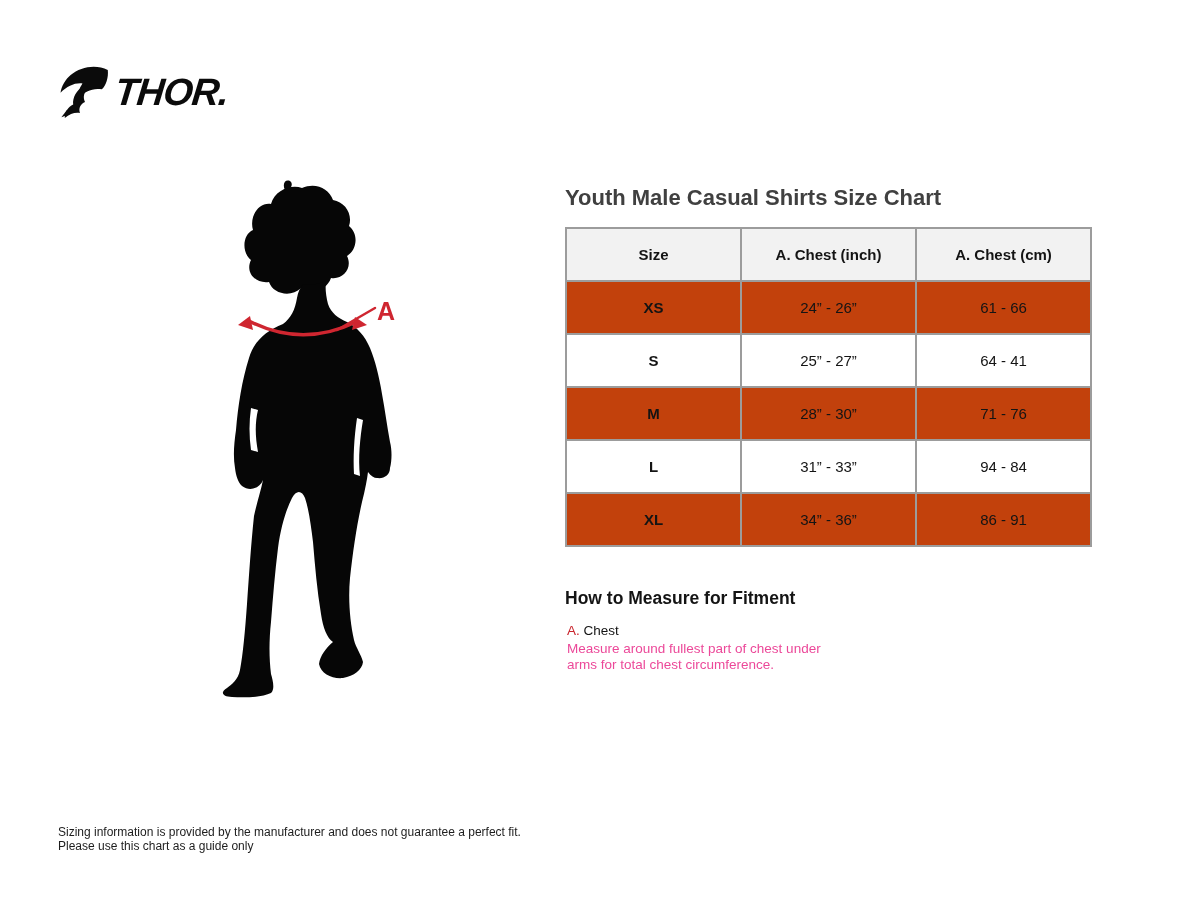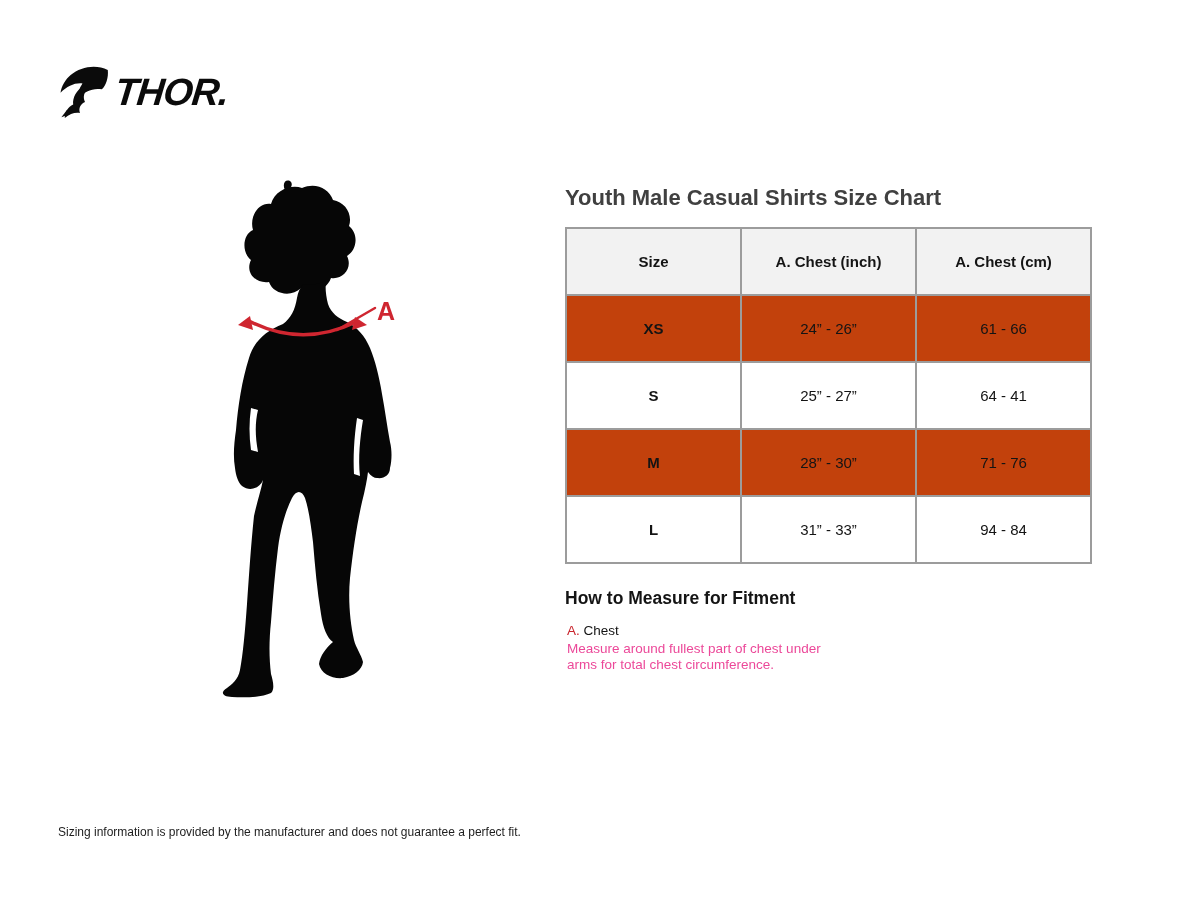--- a/index.html
+++ b/index.html
@@ -23,21 +23,21 @@
   .ann-a { font-family: "Liberation Sans", sans-serif; font-weight: bold; font-size: 25px; }
 
   
   .chart-title { position: absolute; left: 565px; top: 185px; font-size: 22px; font-weight: bold; color: #404040; }
 
   table.size-chart {
     position: absolute; left: 565px; top: 227px; width: 527px;
     border-collapse: collapse; table-layout: fixed;
   }
   .size-chart th, .size-chart td {
-    border: 2px solid #9c9c9c; height: 51px; padding: 7px;
+    border: 2px solid #9c9c9c; height: 51px; padding: 0;
     text-align: center; vertical-align: middle; font-size: 15px; color: #141414;
     background: #ffffff;
   }
   .size-chart th { background: #f2f2f2; font-weight: bold; }
   .size-chart tr.striped td { background: #c2410c; }
   .size-chart td.size-col { font-weight: bold; }
 
   .measure-heading { position: absolute; left: 565px; top: 588px; font-size: 17.5px; font-weight: bold; color: #141414; }
   .measure-key-line { position: absolute; left: 567px; top: 623px; font-size: 13.5px; font-weight: normal; color: #141414; }
   .measure-key { color: #c9252d; }
@@ -146,28 +146,34 @@
       <tr class="striped">
         <td class="size-col">M</td>
         <td>28” - 30”</td>
         <td>71 - 76</td>
       </tr>
       <tr>
         <td class="size-col">L</td>
         <td>31” - 33”</td>
         <td>94 - 84</td>
       </tr>
+      <tr class="striped">
+        <td class="size-col">XL</td>
+        <td>34” - 36”</td>
+        <td>86 - 91</td>
+      </tr>
     </tbody>
   </table>
 
   <div class="measure-heading">How to Measure for Fitment</div>
   <div class="measure-key-line">
     <span class="measure-key">A.</span>
     <span>Chest</span>
   </div>
   <div class="measure-desc">Measure around fullest part of chest under
 arms for total chest circumference.</div>
 
   <div class="footer">
     <div>Sizing information is provided by the manufacturer and does not guarantee a perfect fit.</div>
+    <div>Please use this chart as a guide only</div>
   </div>
 
 </div>
 
 </body></html>

